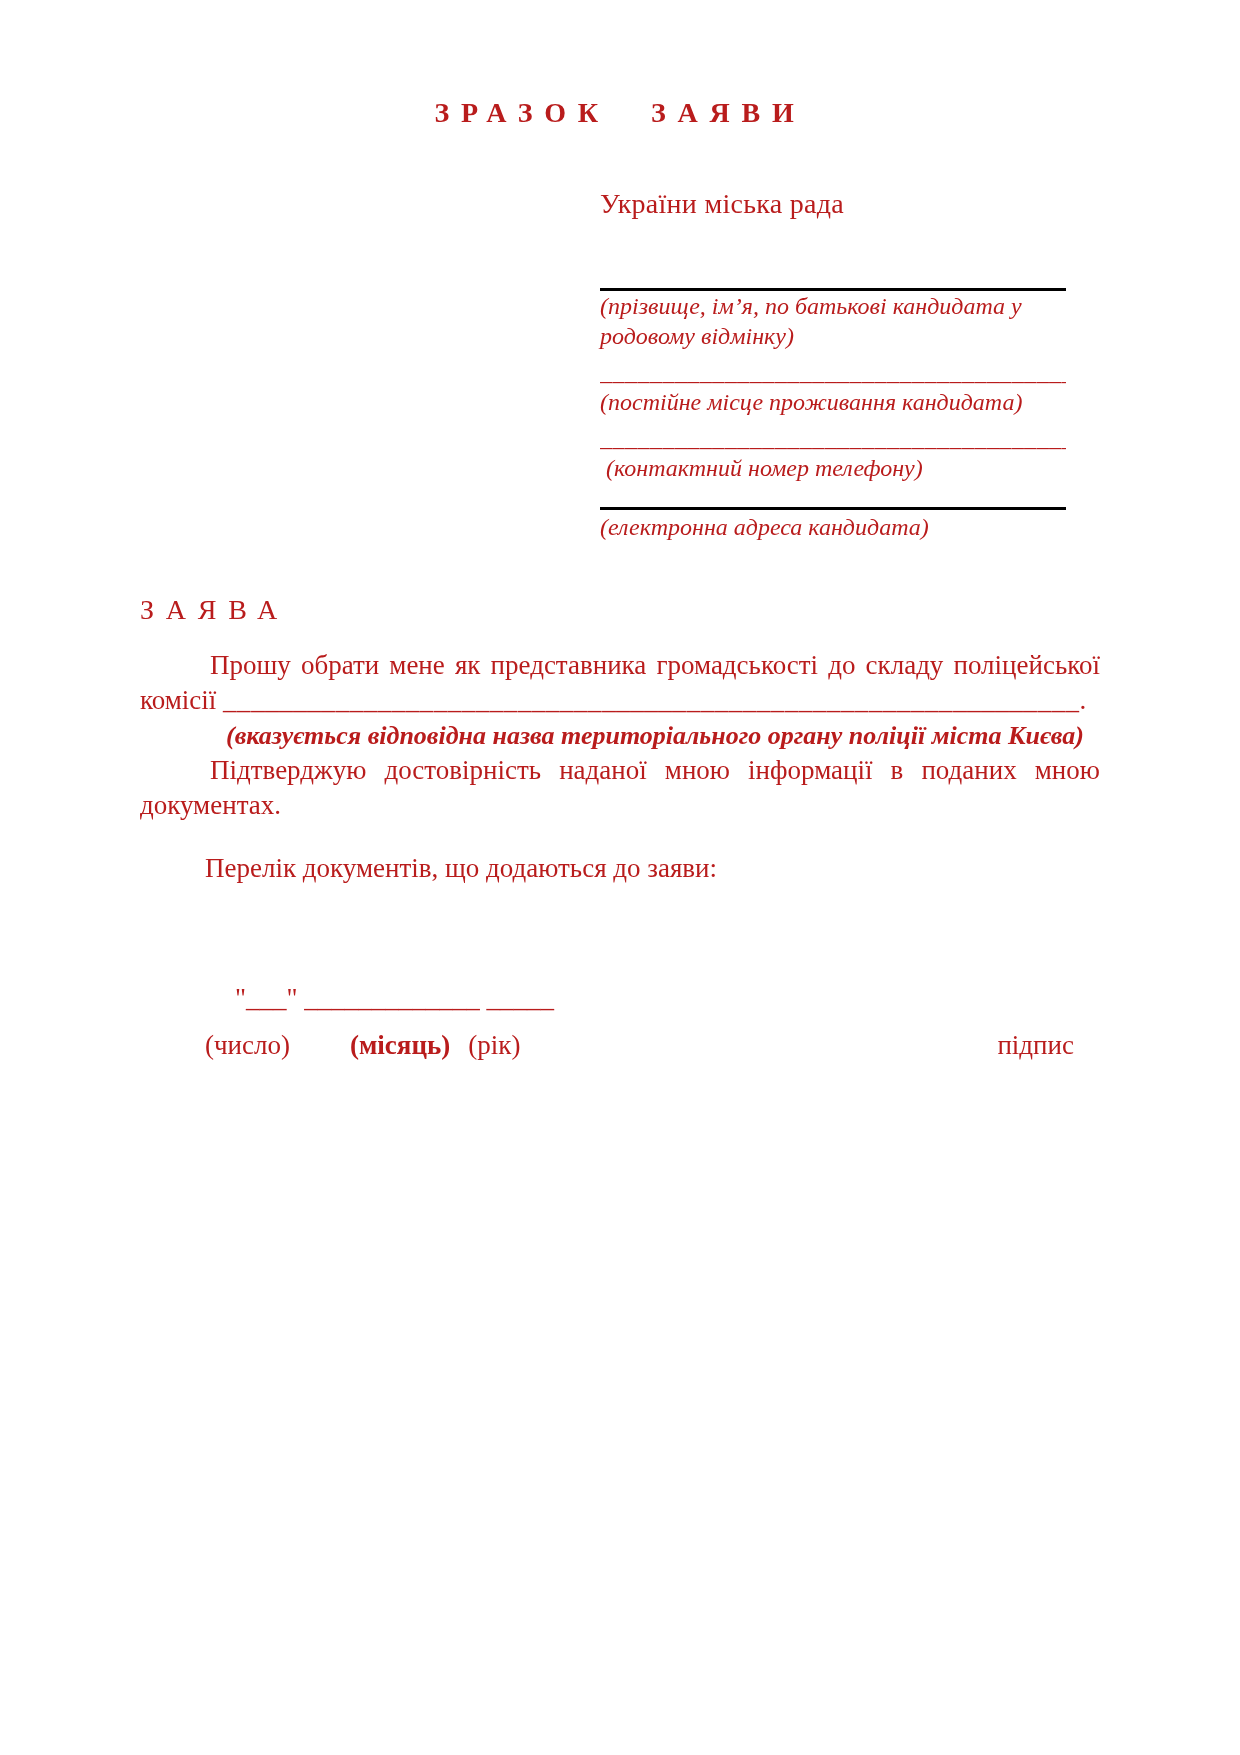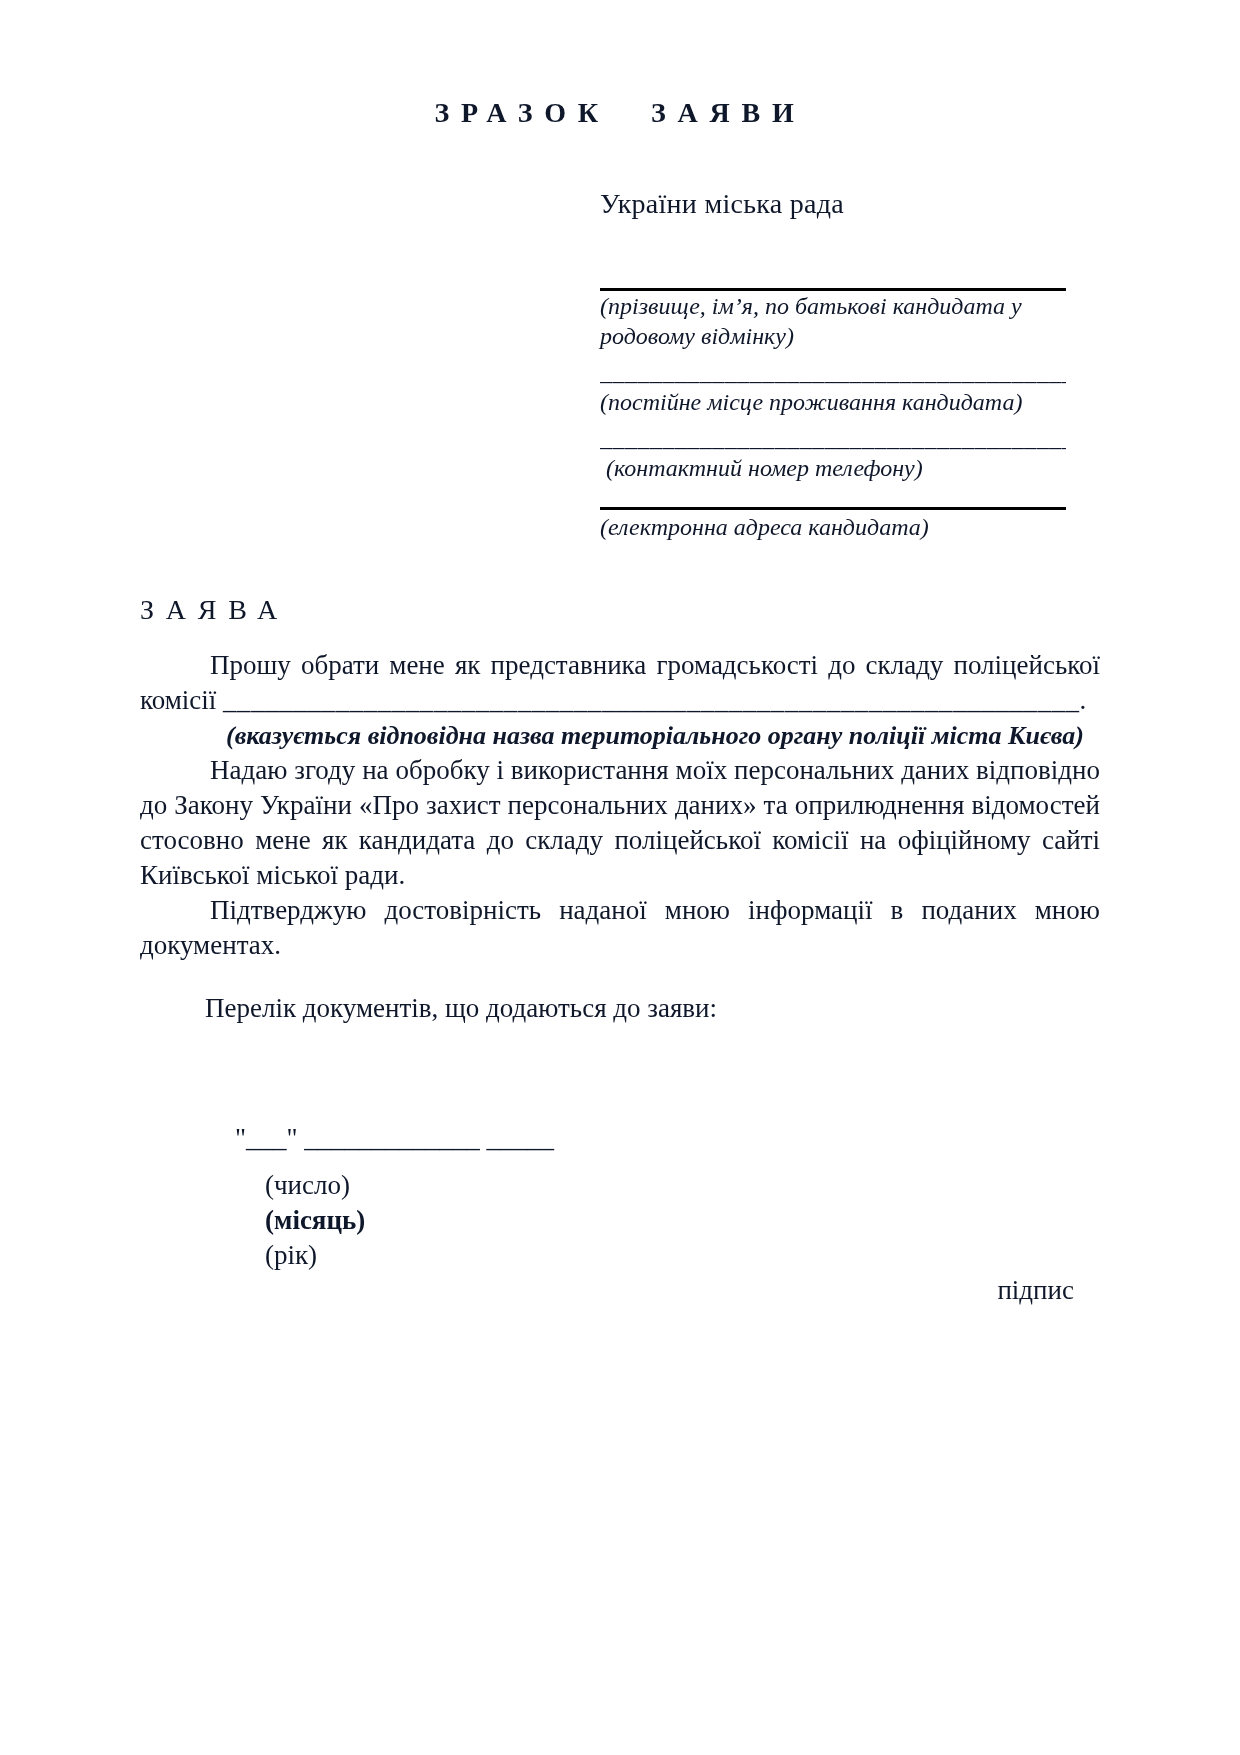--- a/index.html
+++ b/index.html
@@ -3,21 +3,21 @@
 <meta charset="utf-8">
 <style>
   * { margin: 0; padding: 0; box-sizing: border-box; }
   html, body { background: #ffffff; }
   .page {
     position: relative;
     width: 1240px;
     height: 1755px;
     margin: 0 auto;
     background: #ffffff;
-    color: #0f172a;
+    color: #b91c1c;
     font-family: "Liberation Serif", "DejaVu Serif", serif;
     font-size: 27px;
     line-height: 35px;
     padding: 95px 140px 0 140px;
     overflow: hidden;
   }
 
   
   .doc-title {
     text-align: center;
@@ -85,21 +85,20 @@
   .date-line {
     margin-top: 95px;
     padding-left: 95px;
     white-space: nowrap;
   }
   .captions-row {
     display: flex;
     align-items: baseline;
     margin-top: 12px;
     padding-left: 65px;
-    flex-direction: column;
   }
   .caption-month { margin-left: 60px; font-weight: bold; }
   .caption-year  { margin-left: 18px; }
   .signature-caption { margin-left: auto; margin-right: 26px; }
 </style>
 </head>
 <body>
 
 <div class="page">
 
@@ -128,21 +127,20 @@
       <p class="field-label">(електронна адреса кандидата)</p>
     </div>
   </div>
 
   <h2 class="statement-heading">ЗАЯВА</h2>
 
   <p class="para para-request"><span>Прошу обрати мене як представника громадськості до складу поліцейської комісії</span> <span class="blank-run">_____________________________________________________________</span><span>.</span></p>
 
   <p class="blank-caption">(вказується відповідна назва територіального органу поліції міста Києва)</p>
 
-  <p class="para">Надаю згоду на обробку і використання моїх персональних даних відповідно до Закону України «Про захист персональних даних» та оприлюднення відомостей стосовно мене як кандидата до складу поліцейської комісії на офіційному сайті Київської міської ради.</p>
 
   <p class="para">Підтверджую достовірність наданої мною інформації в поданих мною документах.</p>
 
   <p class="docs-heading">Перелік документів, що додаються до заяви:</p>
 
   <p class="date-line">"___" _____________ _____</p>
 
   <div class="captions-row">
     <span class="caption-day">(число)</span>
     <span class="caption-month">(місяць)</span>

